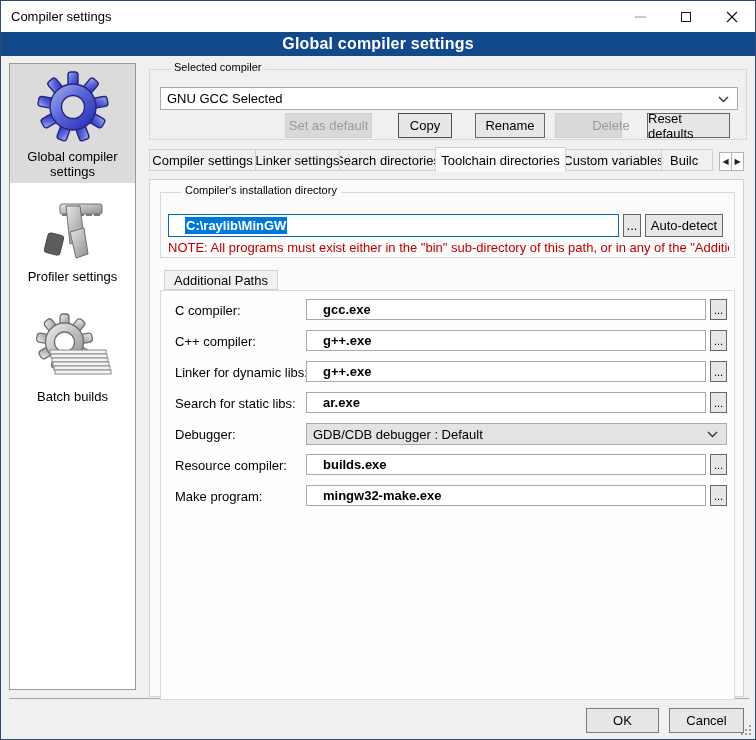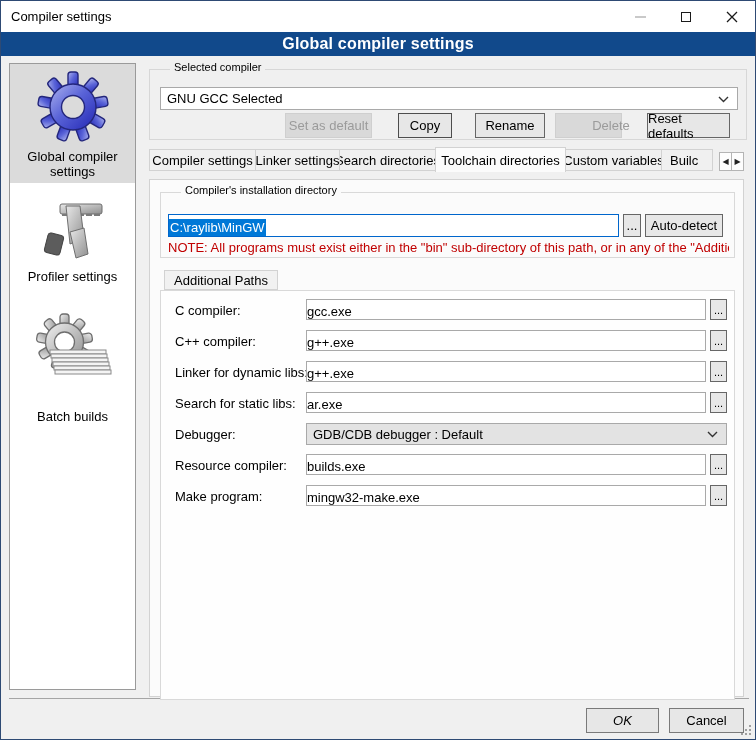--- a/index.html
+++ b/index.html
@@ -22,21 +22,21 @@
   .header-title{color:#fff;font-weight:bold;font-size:16px;letter-spacing:.2px;}
   
   .sidebar{position:absolute;left:8px;top:62px;width:127px;height:627px;background:#fff;border:1px solid #9a9a9a;}
   .side-item{position:absolute;left:0;right:0;display:flex;flex-direction:column;align-items:center;text-align:center;cursor:default;}
   .side-item.selected{background:#dbdbdb;}
   .side-item .icon{margin-top:6px;}
   .side-label{line-height:15px;padding:2px 6px 6px;}
   
   .btn{display:flex;align-items:center;justify-content:center;background:#e7e7e7;border:1px solid #666;font-size:13px;cursor:default;}
   .btn.disabled{background:#d9d9d9;border-color:#cfcfcf;color:#9b9b9b;}
-  .textbox{background:#fff;border:1px solid #a9a9a9;display:flex;align-items:flex-end;padding:0 0;white-space:nowrap;overflow:hidden;}
+  .textbox{background:#fff;border:1px solid #a9a9a9;display:flex;align-items:center;padding:0 16px;white-space:nowrap;overflow:hidden;font-weight:bold;}
   .combo{background:#fff;border:1px solid #a9a9a9;display:flex;align-items:center;padding:0 6px;position:relative;}
   .combo .chev{position:absolute;right:8px;top:50%;margin-top:-3px;}
   .groupbox{position:absolute;border:1px solid #d7d7d7;}
   .group-label{position:absolute;top:-9px;left:20px;background:#f0f0f0;padding:0 4px;font-size:11px;}
   
   #grp-compiler{left:148px;top:68px;width:598px;height:71px;}
   #combo-compiler{position:absolute;left:10px;top:17px;width:578px;height:23px;}
   .cmp-btn{position:absolute;top:43px;height:25px;}
   
   .tabrow{position:absolute;left:148px;top:146px;width:595px;height:24px;display:flex;align-items:flex-end;}
@@ -61,21 +61,21 @@
   .subtab{height:20px;border:1px solid #d2d2d2;background:#f1f1f1;display:flex;align-items:center;padding:0 9px;margin-right:-1px;white-space:nowrap;}
   .subtab.active{height:23px;margin-bottom:-1px;background:#fefefe;border-bottom:none;}
   
   .subpage{position:absolute;left:10px;top:110px;width:575px;height:410px;background:#fefefe;border:1px solid #d9d9d9;z-index:2;}
   .row-label{position:absolute;left:14px;white-space:nowrap;}
   .row-input{position:absolute;left:145px;width:400px;height:21px;}
   .row-browse{position:absolute;left:549px;width:17px;height:21px;font-size:11px;}
   .row-combo{position:absolute;left:145px;width:421px;height:22px;background:#e3e3e3;}
   
   .divider{position:absolute;left:8px;top:697px;width:740px;height:1px;background:#a5a5a5;}
-  #btn-ok{position:absolute;left:585px;top:707px;width:73px;height:25px;border-color:#7a7a7a;font-style:italic;}
+  #btn-ok{position:absolute;left:585px;top:707px;width:73px;height:25px;border-color:#7a7a7a;}
   #btn-cancel{position:absolute;left:668px;top:707px;width:75px;height:25px;border-color:#7a7a7a;}
   .grip{position:absolute;right:3px;bottom:3px;width:11px;height:11px;}
   .grip::after{content:"";position:absolute;left:0;top:0;width:2px;height:2px;background:transparent;
     box-shadow:8px 0 #9f9f9f,8px 4px #9f9f9f,8px 8px #9f9f9f,4px 4px #9f9f9f,4px 8px #9f9f9f,0 8px #9f9f9f;}
 </style>
 </head>
 <body>
 
 <div class="window">
 
@@ -144,21 +144,21 @@
           <rect x="20" y="6" width="42" height="10" rx="2" fill="url(#gg1)" stroke="#6e6e6e"></rect>
           <path d="M22 16 h6 v2 h-6 z M30 16 h6 v2 h-6 z M38 16 h6 v2 h-6 z M46 16 h6 v2 h-6 z M54 16 h6 v2 h-6 z" fill="#7a7a7a"></path>
           <polygon points="26,8 40,8 44,40 30,46" fill="url(#gg1)" stroke="#6e6e6e"></polygon>
           <polygon points="30,34 44,30 48,56 36,60" fill="url(#gg1)" stroke="#6e6e6e"></polygon>
           <rect x="6" y="36" width="16" height="20" rx="3" fill="#5c5c5c" stroke="#444" transform="rotate(14 14 46)"></rect>
         </svg>
       </span>
       <div class="side-label">Profiler settings</div>
     </div>
 
-    <div class="side-item" style="top:242px;height:112px;gap:20px;">
+    <div class="side-item" style="top:242px;height:112px;">
       <span class="icon">
         <svg width="78" height="72" viewBox="0 0 78 72">
           <defs>
             <linearGradient id="gg2" x1="0" y1="0" x2="1" y2="1">
               <stop offset="0" stop-color="#f0f0f0"></stop>
                 <stop offset="1" stop-color="#909090"></stop>
             </linearGradient>
           </defs>
           <g fill="url(#gg2)" stroke="#6e6e6e" stroke-width="1.3">
             <g>

